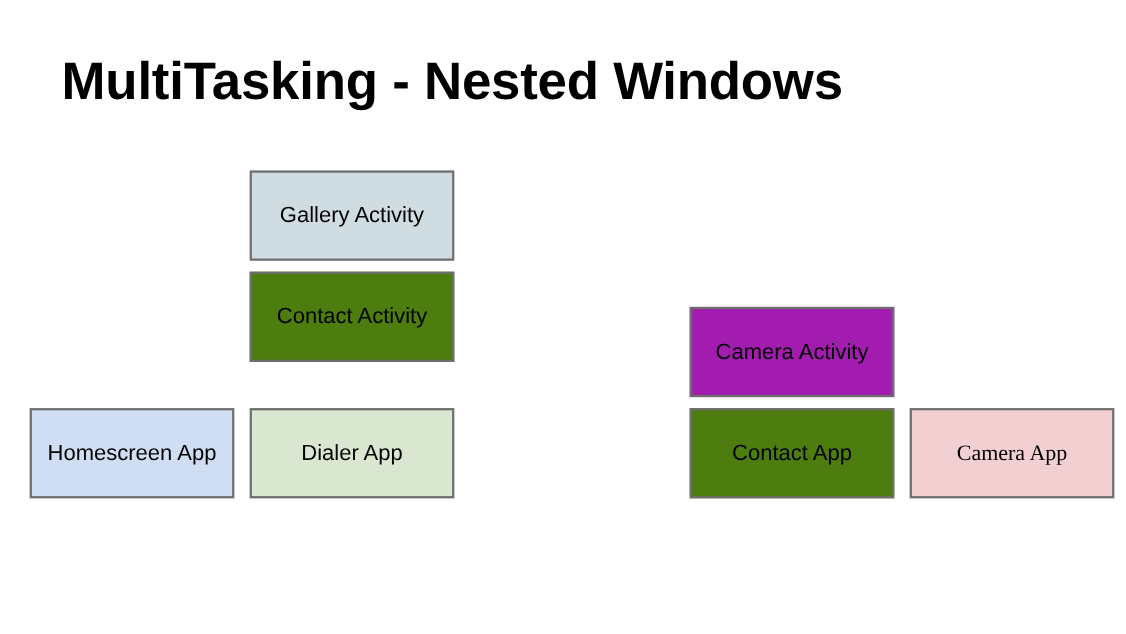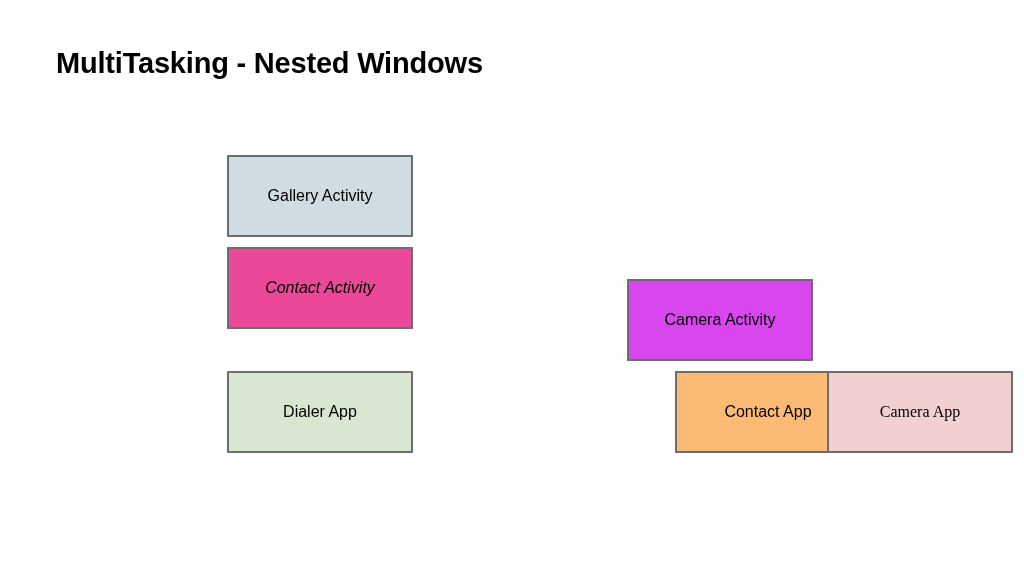--- a/index.html
+++ b/index.html
@@ -16,21 +16,21 @@
   #slide {
     position: relative;
     width: 1024px;
     height: 576px;
     background: #ffffff;
   }
   #slide-title {
     position: absolute;
     left: 56px;
     top: 46px;
-    font-size: 29px;
+    font-size: 48px;
     font-weight: bold;
     color: #000000;
     letter-spacing: -0.2px;
     white-space: nowrap;
     line-height: 1.2;
   }
   #diagram {
     position: absolute;
     left: 0;
     top: 0;
@@ -49,57 +49,62 @@
     box-sizing: border-box;
     width: 186px;
     height: 82px;
     border: 2px solid #6e6e6e;
     display: flex;
     align-items: center;
     justify-content: center;
     text-align: center;
   }
   .node-label {
-    font-size: 16px;
+    font-size: 20px;
     color: #000000;
     font-weight: normal;
     line-height: 1.2;
     padding: 0 6px;
   }
   
   .col-0 { left: 27px; }
   .col-1 { left: 227px; }
   .col-2 { left: 427px; }
   .col-3 { left: 627px; }
   .col-4 { left: 827px; font-family: Liberation Serif, serif; }
 </style>
 </head>
 <body>
 
 <div id="slide" style="background: rgb(255, 255, 255);">
 
   <div id="slide-title" style="color: rgb(0, 0, 0);">MultiTasking - Nested Windows</div>
 
   <div id="diagram">
+      <div class="stack col-0">
+        <div class="node-box" style="background: rgb(207, 222, 243); border-color: rgb(110, 110, 110);">
+          <span class="node-label">Homescreen App</span>
+        </div>
+      </div>
       <div class="stack col-1">
         <div class="node-box" style="background: rgb(217, 231, 208); border-color: rgb(110, 110, 110); margin-top: 32px;">
           <span class="node-label">Dialer App</span>
         </div>
-        <div class="node-box" style="background: #ec4899; border-color: rgb(110, 110, 110); font-style: italic;">
+        <div class="node-box" style="background: #4d7c0f; border-color: rgb(110, 110, 110);">
           <span class="node-label">Contact Activity</span>
         </div>
         <div class="node-box" style="background: rgb(207, 220, 225); border-color: rgb(110, 110, 110);">
           <span class="node-label">Gallery Activity</span>
         </div>
       </div>
       <div class="stack col-3">
-        <div class="node-box" style="background: #fdba74; border-color: rgb(110, 110, 110); margin-left: 48px;">
+        <div class="node-box" style="background: #4d7c0f; border-color: rgb(110, 110, 110);">
           <span class="node-label">Contact App</span>
         </div>
-        <div class="node-box" style="background: #d946ef; border-color: rgb(110, 110, 110);">
+        <div class="node-box" style="background: #a21caf; border-color: rgb(110, 110, 110);">
           <span class="node-label">Camera Activity</span>
         </div>
       </div>
       <div class="stack col-4">
         <div class="node-box" style="background: rgb(242, 207, 209); border-color: rgb(110, 110, 110);">
           <span class="node-label">Camera App</span>
         </div>
       </div>
     </div>
 

